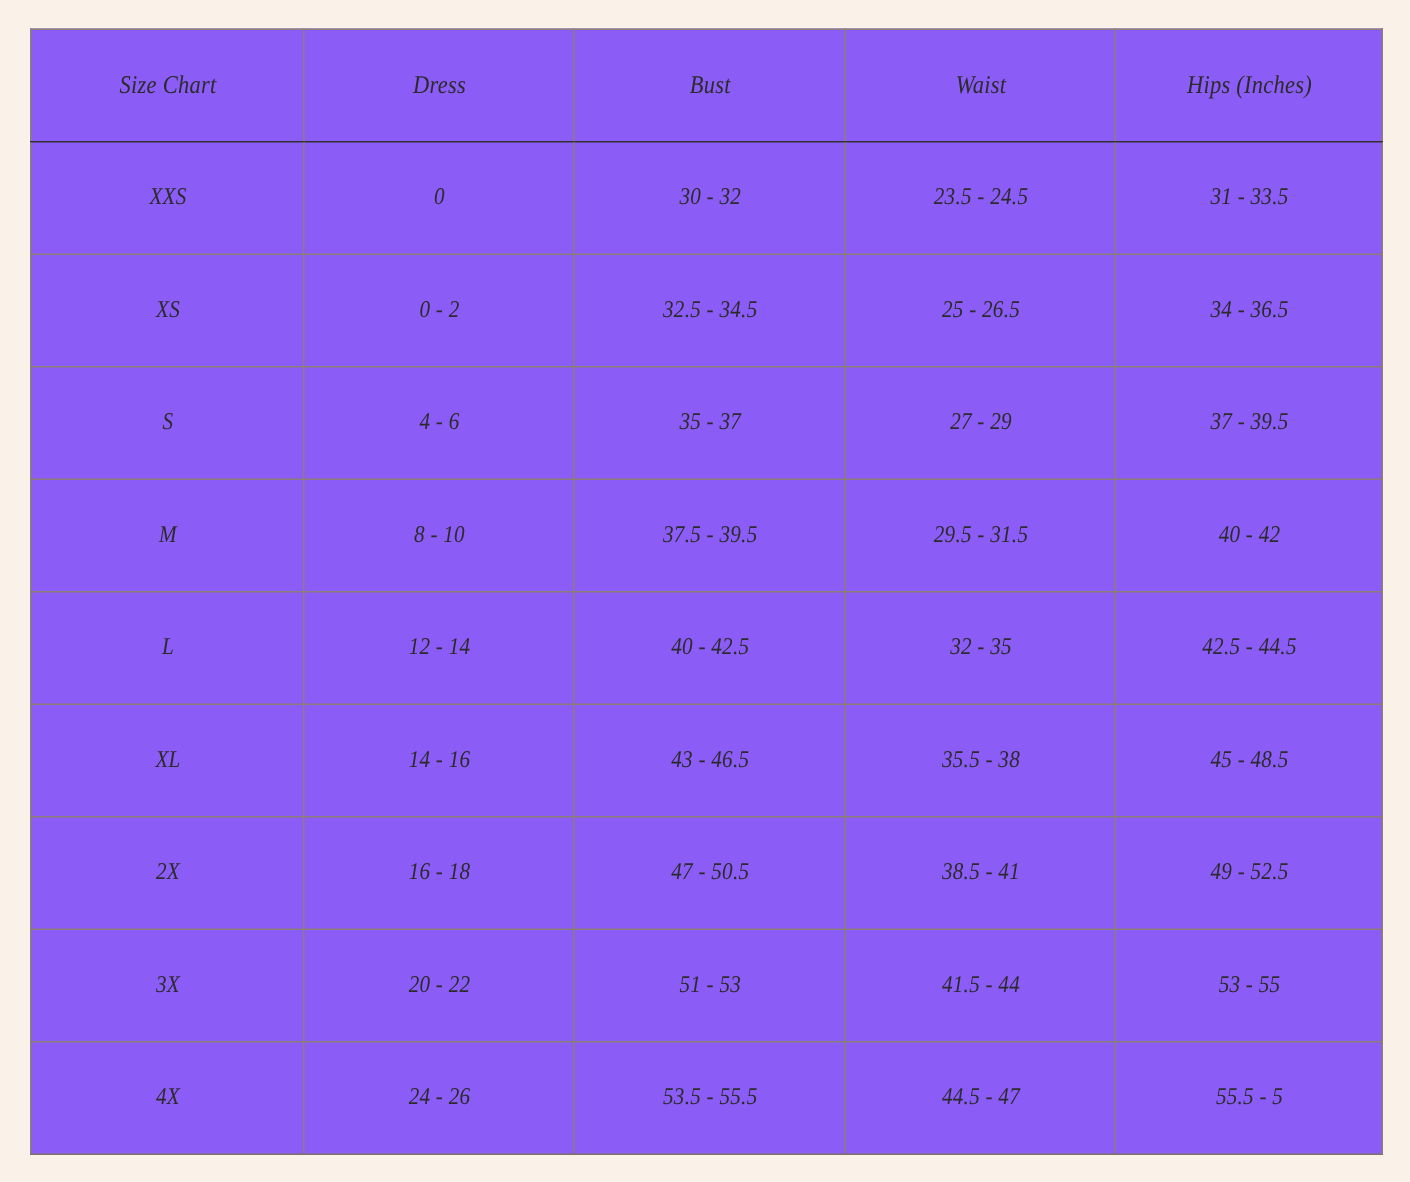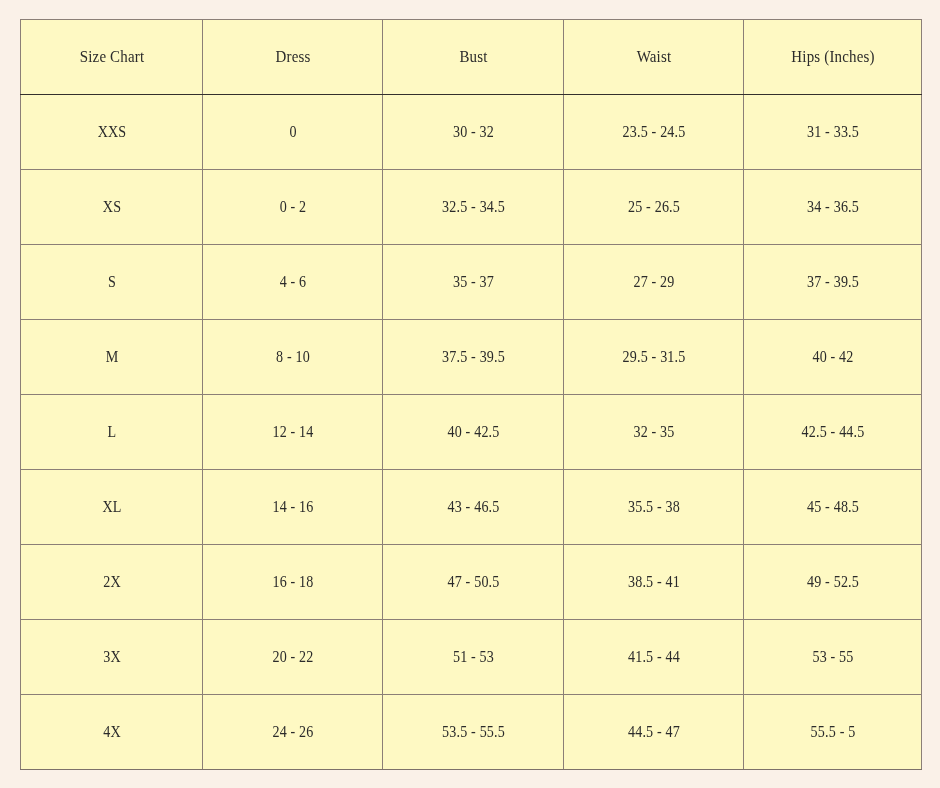--- a/index.html
+++ b/index.html
@@ -18,21 +18,22 @@
     left: 20px;
     top: 19px;
     width: 901px;
     height: 749px;
   }
   table.size-chart {
     width: 901px;
     height: 749px;
     border-collapse: collapse;
     table-layout: fixed;
-    background: #fef9c3;
+    background: #8b5cf6;
+    font-style: italic;
   }
   table.size-chart col.c0 { width: 182px; }
   table.size-chart col.c1 { width: 180px; }
   table.size-chart col.c2 { width: 181px; }
   table.size-chart col.c3 { width: 180px; }
   table.size-chart col.c4 { width: 178px; }
 
   table.size-chart th,
   table.size-chart td {
     border: 1px solid #8b7f77;

